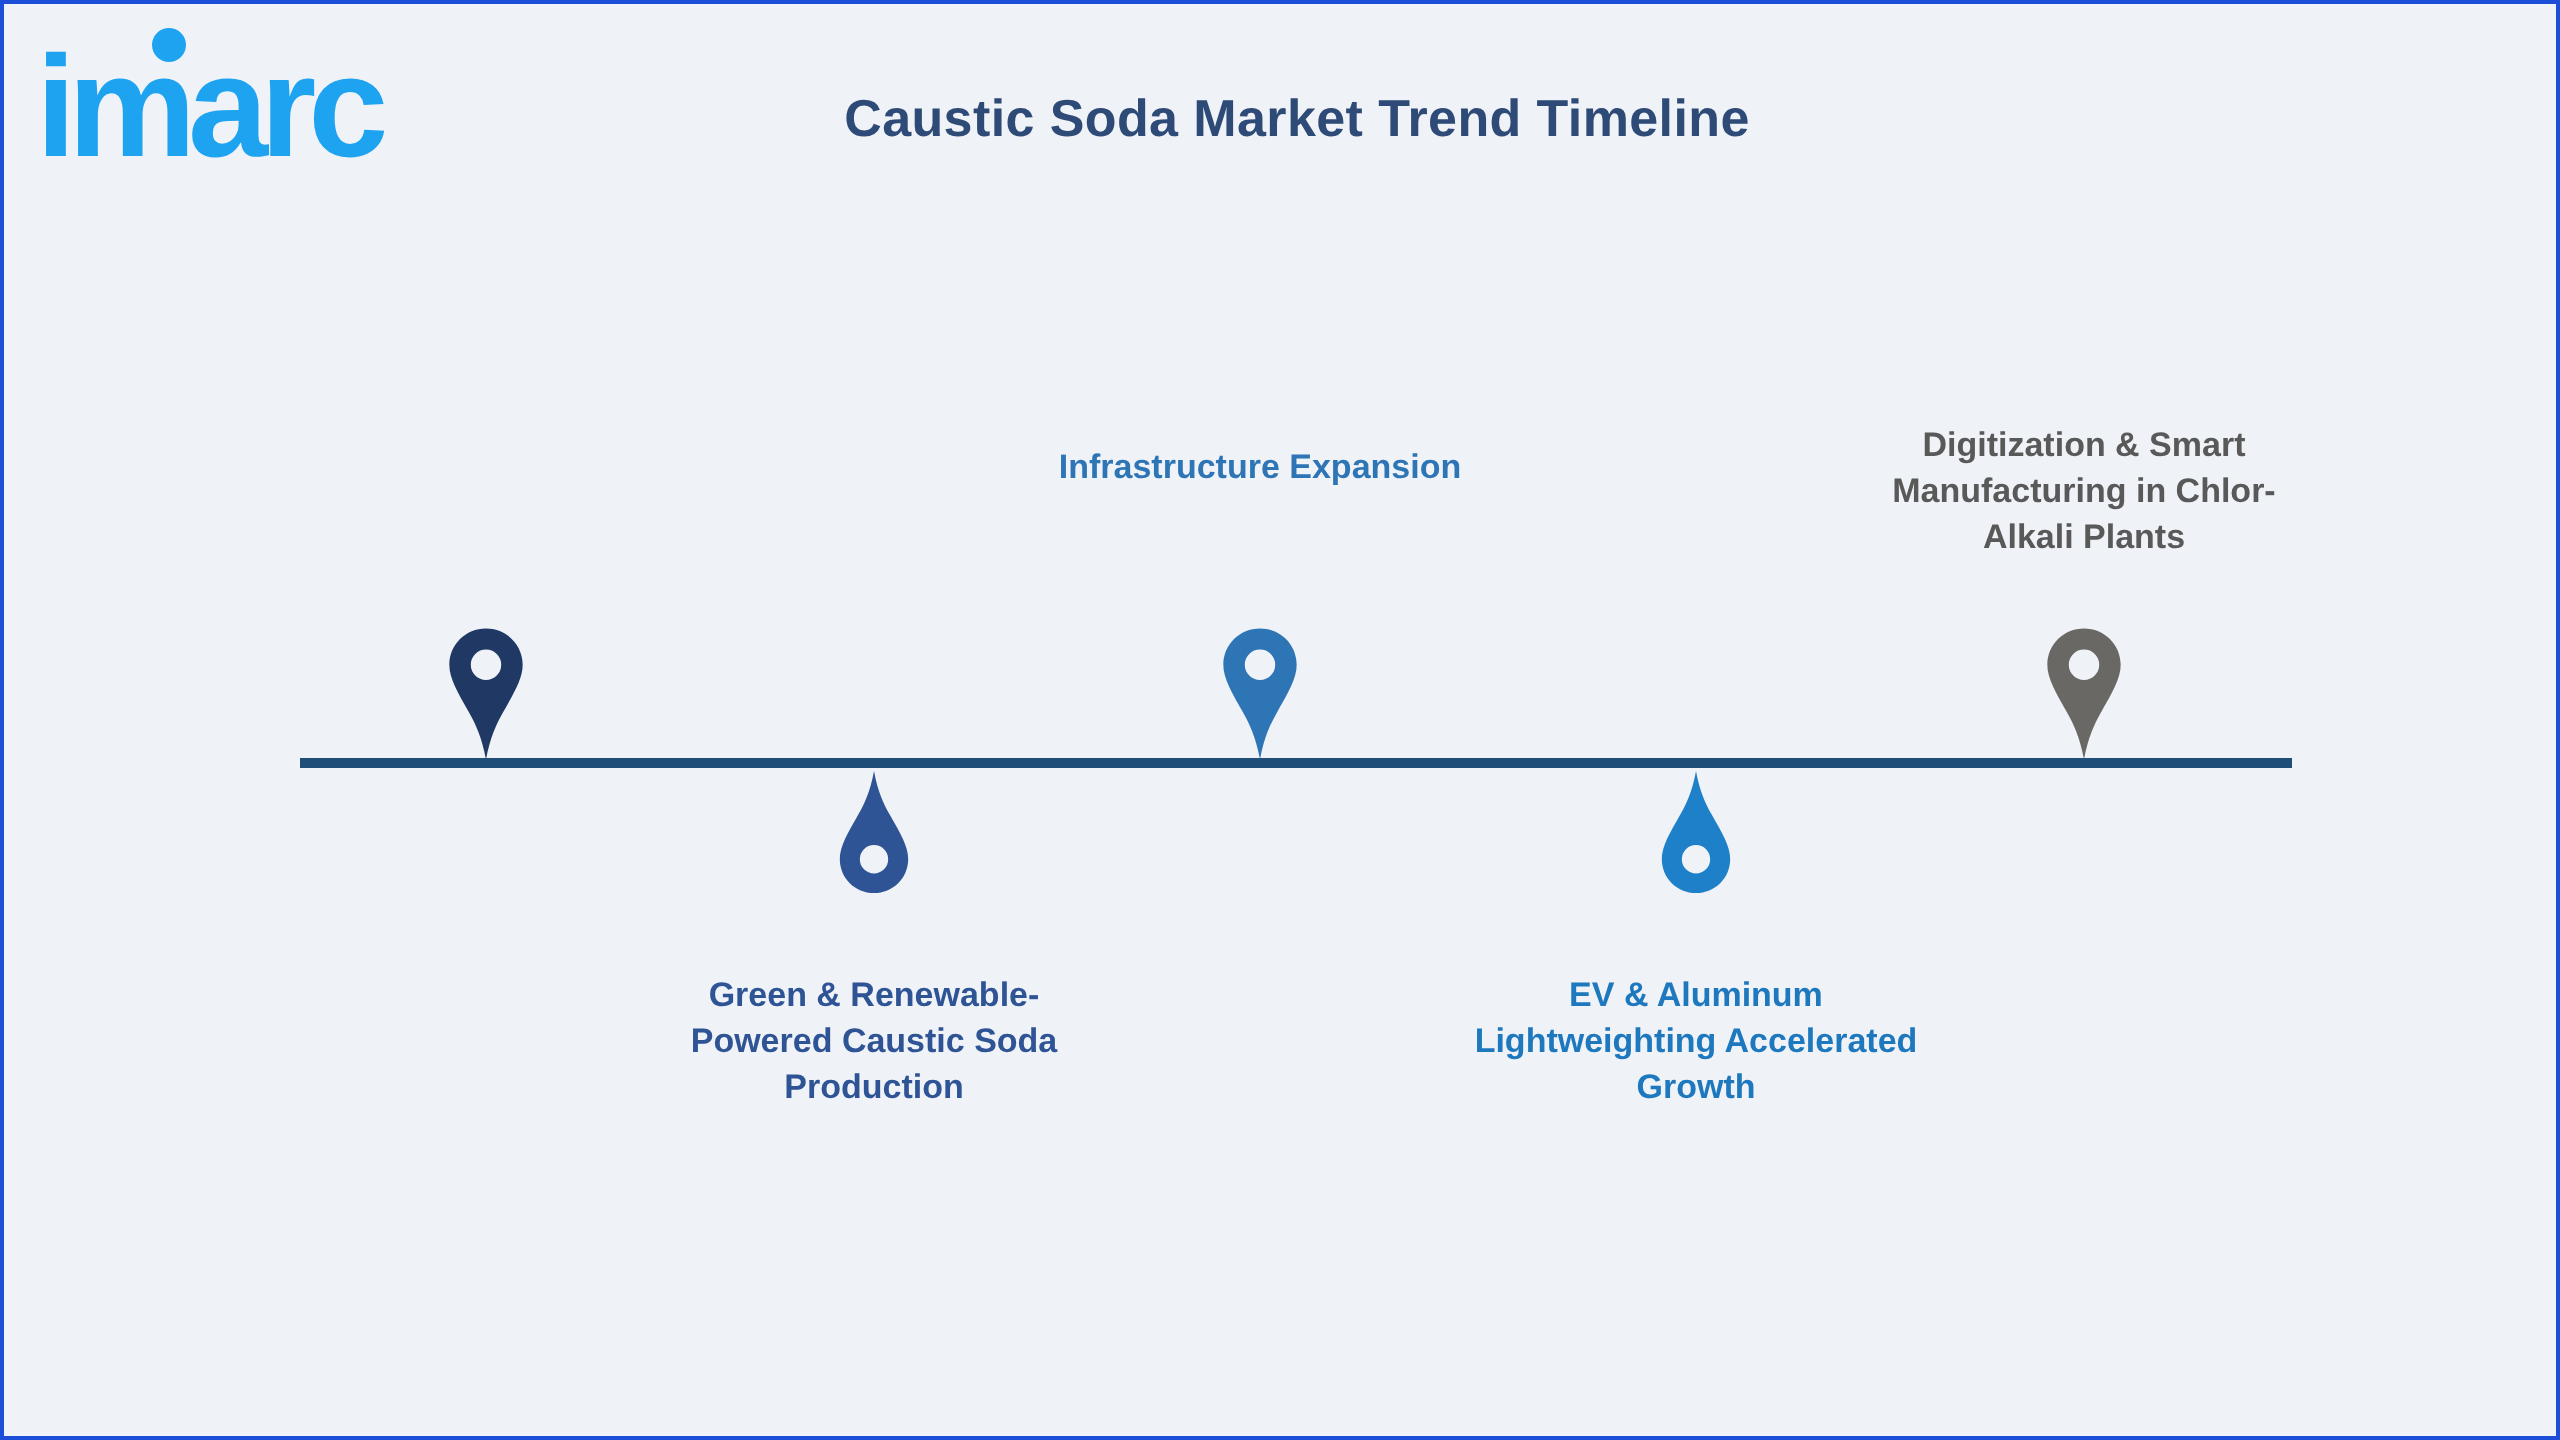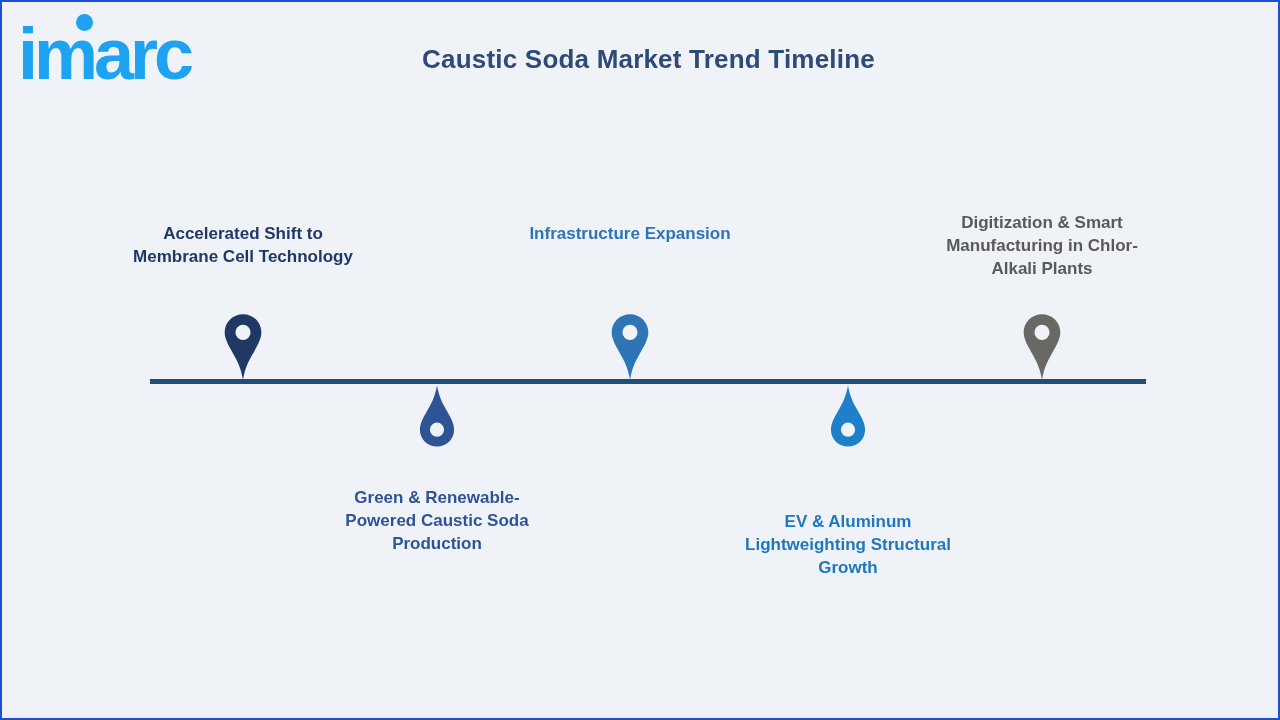--- a/index.html
+++ b/index.html
@@ -32,40 +32,36 @@
   .p4{left:417px;top:383px;width:36px;height:62px;}
   .p5{left:828px;top:383px;width:36px;height:62px;}
   
   .label{
     position:absolute;text-align:center;font-size:17px;font-weight:bold;line-height:23px;
   }
   .m1{left:101px;top:220px;width:280px;color:#1F3864;}
   .m2{left:488px;top:220px;width:280px;color:#2E75B6;}
   .m3{left:920px;top:209px;width:240px;color:#595959;}
   .m4{left:315px;top:484px;width:240px;color:#2F5496;}
-  .m5{left:716px;top:484px;width:260px;color:#1E78BE;margin-top:24px;}
+  .m5{left:716px;top:484px;width:260px;color:#1E78BE;}
 </style>
 </head>
 <body>
 
 <div class="slide">
 
   <div class="logo">
     <span class="logo-dot"></span>
     <span class="logo-text">imarc</span>
   </div>
 
   <div class="title">Caustic Soda Market Trend Timeline</div>
 
   <div class="tl-line"></div>
 
-  <div class="label m1">
-    <div>Accelerated Shift to</div>
-    <div>Membrane Cell Technology</div>
-  </div>
   <svg class="pin p1" viewBox="0 0 40 70">
     <path fill-rule="evenodd" d="M20 .5 C9.3 .5 .7 9 .7 19.6 C.7 27 5.2 34.3 11.3 45.1 C14.6 51 17.8 57.6 20 69.5 C22.2 57.6 25.4 51 28.7 45.1 C34.8 34.3 39.3 27 39.3 19.6 C39.3 9 30.7 .5 20 .5 Z M20 11.6 a8 8 0 1 0 0 16 a8 8 0 1 0 0 -16 Z" fill="#1F3864"></path>
   </svg>
 
   <div class="label m2">
     <div>Infrastructure Expansion</div>
   </div>
   <svg class="pin p2" viewBox="0 0 40 70">
     <path fill-rule="evenodd" d="M20 .5 C9.3 .5 .7 9 .7 19.6 C.7 27 5.2 34.3 11.3 45.1 C14.6 51 17.8 57.6 20 69.5 C22.2 57.6 25.4 51 28.7 45.1 C34.8 34.3 39.3 27 39.3 19.6 C39.3 9 30.7 .5 20 .5 Z M20 11.6 a8 8 0 1 0 0 16 a8 8 0 1 0 0 -16 Z" fill="#2E75B6"></path>
   </svg>
@@ -86,17 +82,17 @@
     <div>Green &amp; Renewable-</div>
     <div>Powered Caustic Soda</div>
     <div>Production</div>
   </div>
 
   <svg class="pin flip p5" viewBox="0 0 40 70">
     <path fill-rule="evenodd" d="M20 .5 C9.3 .5 .7 9 .7 19.6 C.7 27 5.2 34.3 11.3 45.1 C14.6 51 17.8 57.6 20 69.5 C22.2 57.6 25.4 51 28.7 45.1 C34.8 34.3 39.3 27 39.3 19.6 C39.3 9 30.7 .5 20 .5 Z M20 11.6 a8 8 0 1 0 0 16 a8 8 0 1 0 0 -16 Z" fill="#1E80C8"></path>
   </svg>
   <div class="label m5">
     <div>EV &amp; Aluminum</div>
-    <div>Lightweighting Structural</div>
+    <div>Lightweighting Accelerated</div>
     <div>Growth</div>
   </div>
 
 </div>
 
 </body></html>

